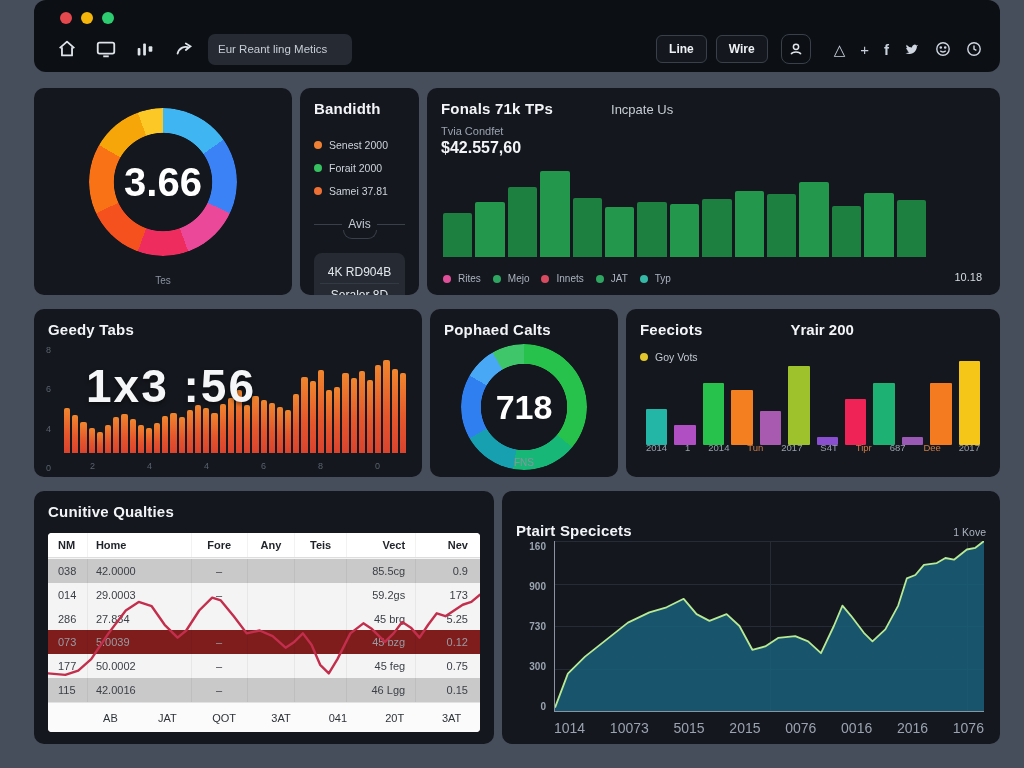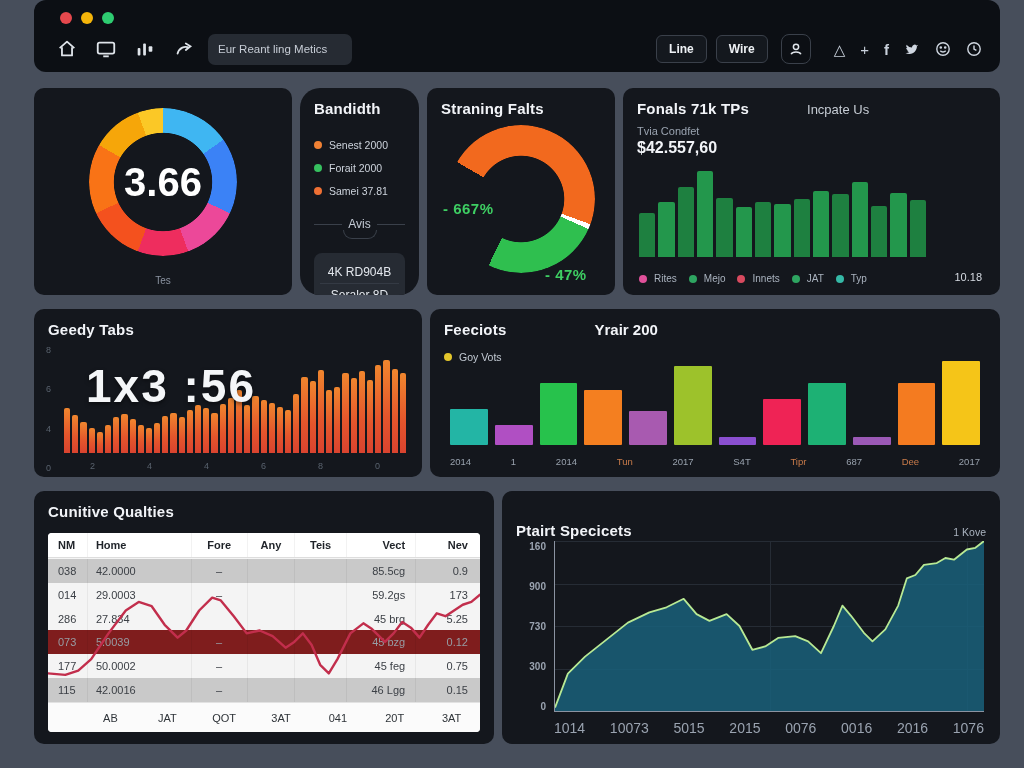--- a/index.html
+++ b/index.html
@@ -33,21 +33,21 @@
   
   .row{display:flex;gap:8px;margin-top:14px;}
   .row1{margin-top:16px;}
   .row1 .panel{height:207px;}
   .row2 .panel{height:168px;}
   .row3 .panel{height:253px;}
   .panel{position:relative;background:#14171d;border-radius:10px;padding:12px 14px;overflow:hidden;}
   .p-title{font-size:15px;font-weight:700;color:#f2f4f8;letter-spacing:.2px;}
 
   .p-quality{flex:0 0 258px;}
-  .p-band{flex:0 0 119px;border-radius:20px;}
+  .p-band{flex:0 0 119px;}
   .p-stran{flex:0 0 188px;}
   .p-fonals{flex:1;}
   .p-geedy{flex:0 0 388px;}
   .p-pop{flex:0 0 188px;}
   .p-fee{flex:1;}
   .p-table{flex:0 0 460px;}
   .p-ptairt{flex:1;}
 
   
   .gauge-wrap{position:relative;margin:8px auto 0;}
@@ -98,21 +98,21 @@
   .geedy-x{position:absolute;left:30px;right:16px;bottom:6px;display:flex;justify-content:space-between;
            font-size:9px;color:#59626e;padding:0 26px;}
 
   
   .fee-head{display:flex;align-items:baseline;}
   .fee-center{margin-left:88px;font-size:15px;font-weight:700;color:#f2f4f8;}
   .fee-legend{margin-top:13px;display:flex;}
   .fee-legend .leg{font-size:10.5px;color:#c2c9d2;}
   .fee-bars{position:absolute;left:20px;right:20px;bottom:32px;height:96px;display:flex;align-items:flex-end;gap:7px;}
   .fee-bars .bar{flex:1;border-radius:1px;}
-  .fee-x{position:absolute;left:20px;right:20px;bottom:10px;display:flex;justify-content:space-between;
+  .fee-x{position:absolute;left:20px;right:20px;bottom:24px;display:flex;justify-content:space-between;
          font-size:9.5px;color:#98a1ad;}
   .fee-x .accent{color:#c97b4a;}
 
   
   .table-card{position:absolute;top:42px;left:14px;right:14px;bottom:12px;background:#f4f4f4;border-radius:4px;overflow:hidden;}
   .t-head{display:flex;height:25px;align-items:center;background:#ffffff;border-bottom:1px solid #ddd;
           font-size:11px;font-weight:700;color:#1f2329;}
   .t-body{position:absolute;top:26px;left:0;right:0;bottom:30px;display:flex;flex-direction:column;}
   .t-row{flex:1;display:flex;align-items:center;font-size:11px;color:#3c4046;}
   .t-row.shade{background:#c9c9c9;}
@@ -259,28 +259,20 @@
           <span>Avis</span>
           <span class="line"></span>
         </div>
         <div class="bw-arc"></div>
         <div class="bw-box">
           <div class="bw-btn">4K RD904B</div>
           <div class="bw-btn">Seraler 8D</div>
         </div>
       </section>
 
-      <section class="panel p-stran">
-        <div class="p-title">Straning Falts</div>
-        <div class="gauge-wrap gw-150">
-          <div class="ring" style="background: conic-gradient(from -60deg, rgb(242, 105, 30) 0deg, rgb(242, 105, 30) 170deg, rgb(255, 255, 255) 170deg, rgb(255, 255, 255) 174deg, rgb(47, 191, 79) 174deg, rgb(47, 191, 79) 266deg, transparent 266deg, transparent 360deg); --hole: 59%;"></div>
-        </div>
-        <div class="stran-label sl-left">- 667%</div>
-        <div class="stran-label sl-right">- 47%</div>
-      </section>
 
       <section class="panel p-fonals">
         <div class="fon-head">
           <span class="p-title">Fonals 71k TPs</span>
           <span class="fon-sub">Incpate Us</span>
         </div>
         <div class="fon-mlabel">Tvia Condfet</div>
         <div class="fon-mvalue">$42.557,60</div>
         <div class="fon-bars">
             <div class="bar" style="height: 48%; background: rgb(30, 128, 64);"></div>
@@ -382,20 +374,28 @@
         <div class="geedy-x">
             <span class="tick">2</span>
             <span class="tick">4</span>
             <span class="tick">4</span>
             <span class="tick">6</span>
             <span class="tick">8</span>
             <span class="tick">0</span>
           </div>
       </section>
 
+      <section class="panel p-pop">
+        <div class="p-title">Pophaed Calts</div>
+        <div class="gauge-wrap gw-128">
+          <div class="ring" style="background: conic-gradient(rgb(39, 194, 76) 0deg, rgb(39, 194, 76) 130deg, rgb(23, 184, 119) 130deg, rgb(23, 184, 119) 190deg, rgb(22, 160, 176) 190deg, rgb(22, 160, 176) 240deg, rgb(47, 127, 240) 240deg, rgb(47, 127, 240) 300deg, rgb(73, 168, 245) 300deg, rgb(73, 168, 245) 330deg, rgb(63, 197, 106) 330deg, rgb(63, 197, 106) 360deg); --hole: 69%;"></div>
+          <div class="gauge-center fs34">718</div>
+        </div>
+        <div class="gauge-cap">FNS</div>
+      </section>
 
       <section class="panel p-fee">
         <div class="fee-head">
           <span class="p-title">Feeciots</span>
           <span class="fee-center">Yrair 200</span>
         </div>
         <div class="fee-legend">
             <span class="leg">
               <span class="dot" style="background: rgb(227, 198, 44);"></span>
               <span>Goy Vots</span>

